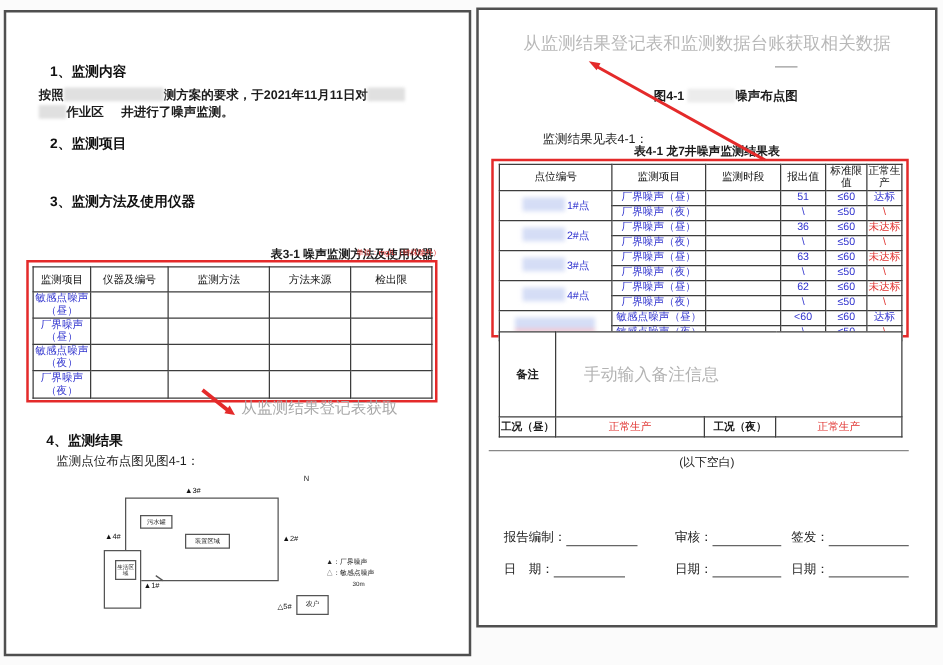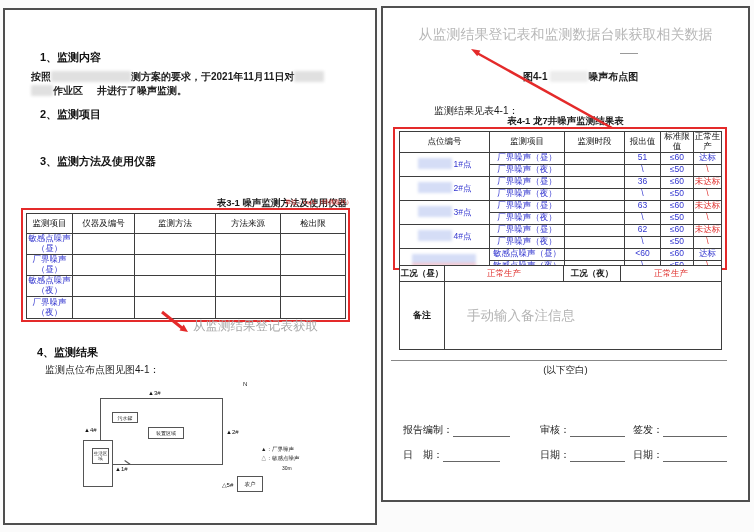--- a/index.html
+++ b/index.html
@@ -235,31 +235,31 @@
     </table>
 
   <table class="doc" style="left:16px;top:257px;width:322px;">
     <colgroup>
         <col style="width:45px">
         <col style="width:119px">
         <col style="width:57px">
         <col style="width:101px">
       </colgroup>
     <tbody>
-        <tr style="height:16px;">
+        <tr style="height:68px;">
+      <td class="bold" style="font-size:9px;">备注</td>
+      <td colspan="3" style="text-align:left;padding-left:22px;">
+        <span class="note-ph">手动输入备注信息</span>
+      </td>
+    </tr>
+    <tr style="height:16px;">
       <td class="bold">工况（昼）</td>
       <td class="red">正常生产</td>
       <td class="bold">工况（夜）</td>
       <td class="red">正常生产</td>
-    </tr>
-    <tr style="height:68px;">
-      <td class="bold" style="font-size:9px;">备注</td>
-      <td colspan="3" style="text-align:left;padding-left:22px;">
-        <span class="note-ph">手动输入备注信息</span>
-      </td>
     </tr>
   </tbody>
     </table>
 
   <svg class="overlay" width="365" height="517">
     <line x1="229" y1="120" x2="94" y2="45" stroke="#e42a2a" stroke-width="2.5"></line>
     <polygon points="88,41 97.4,42.6 94.3,48.2" fill="#e42a2a"></polygon>
   </svg>
 
   <div class="abs" style="left:8px;top:352px;width:336px;border-top:1px solid #888;"></div>

